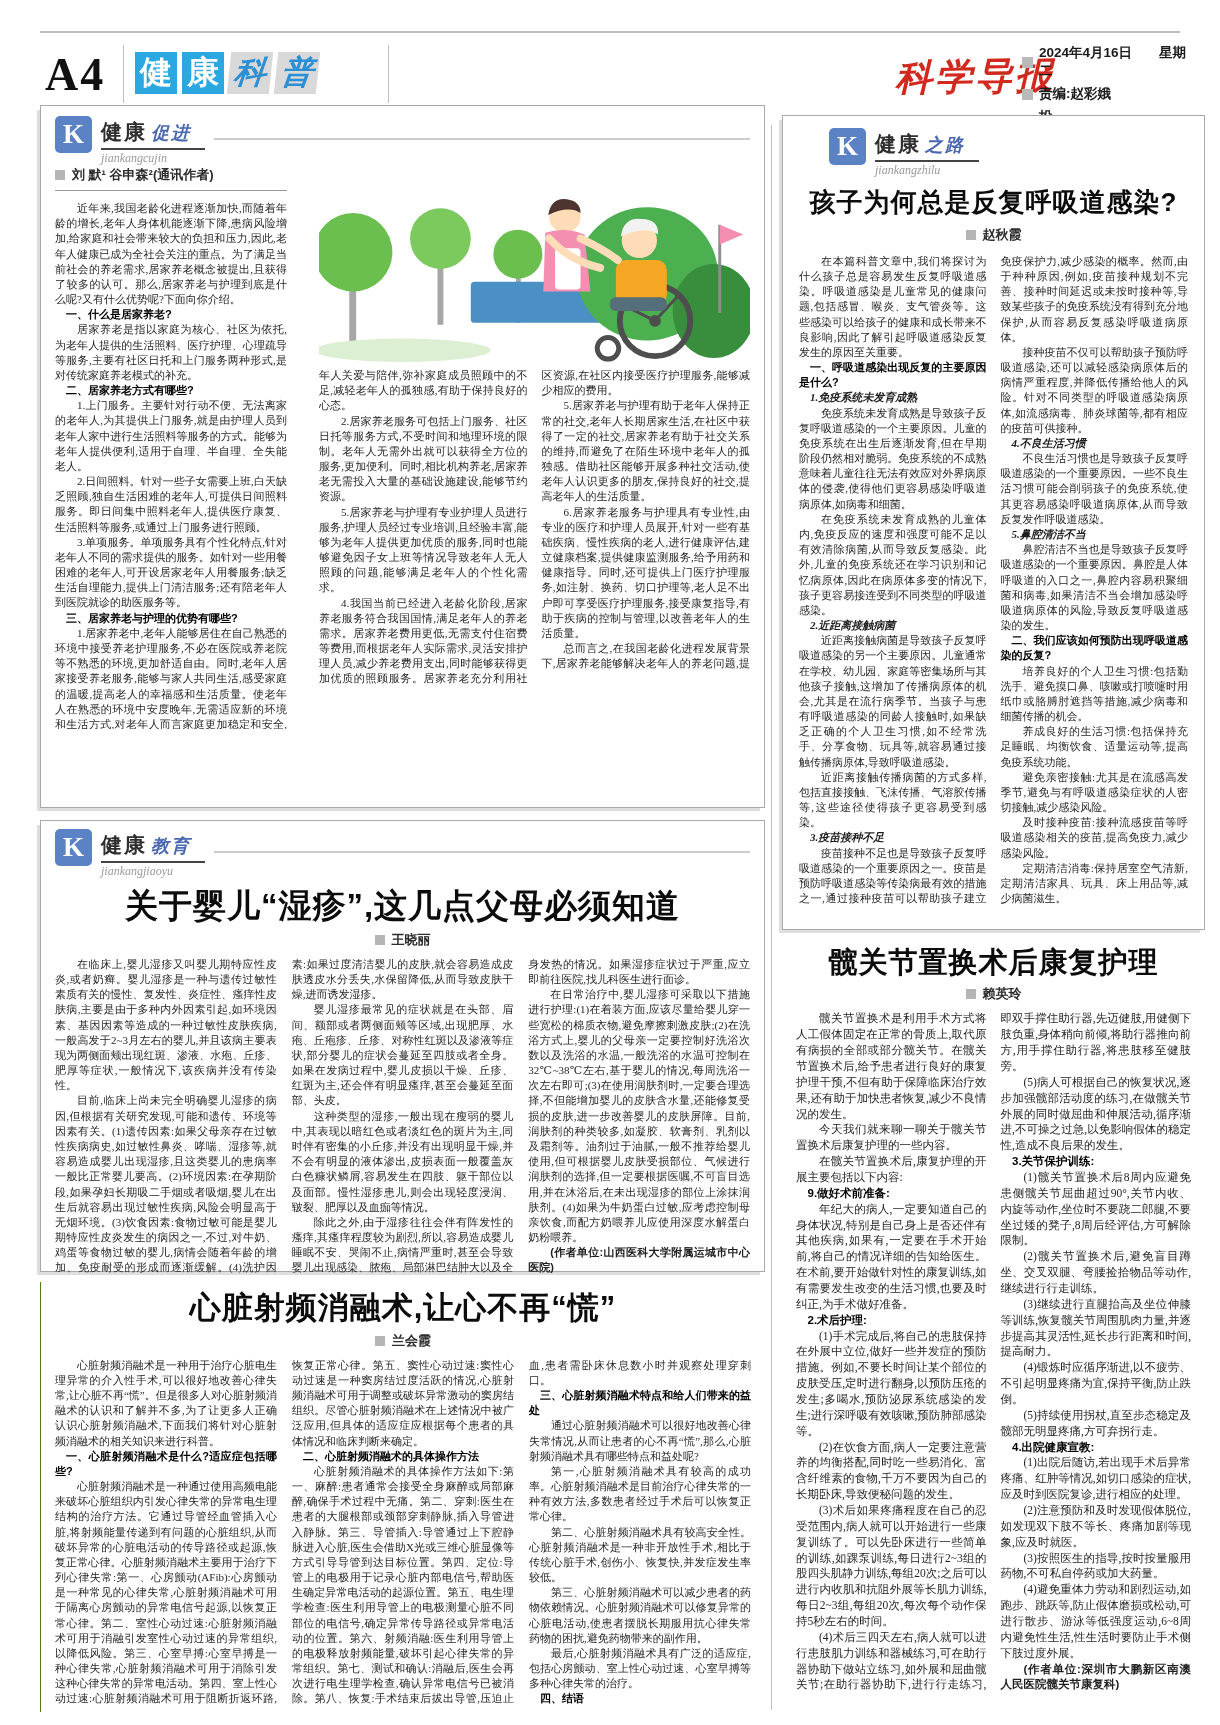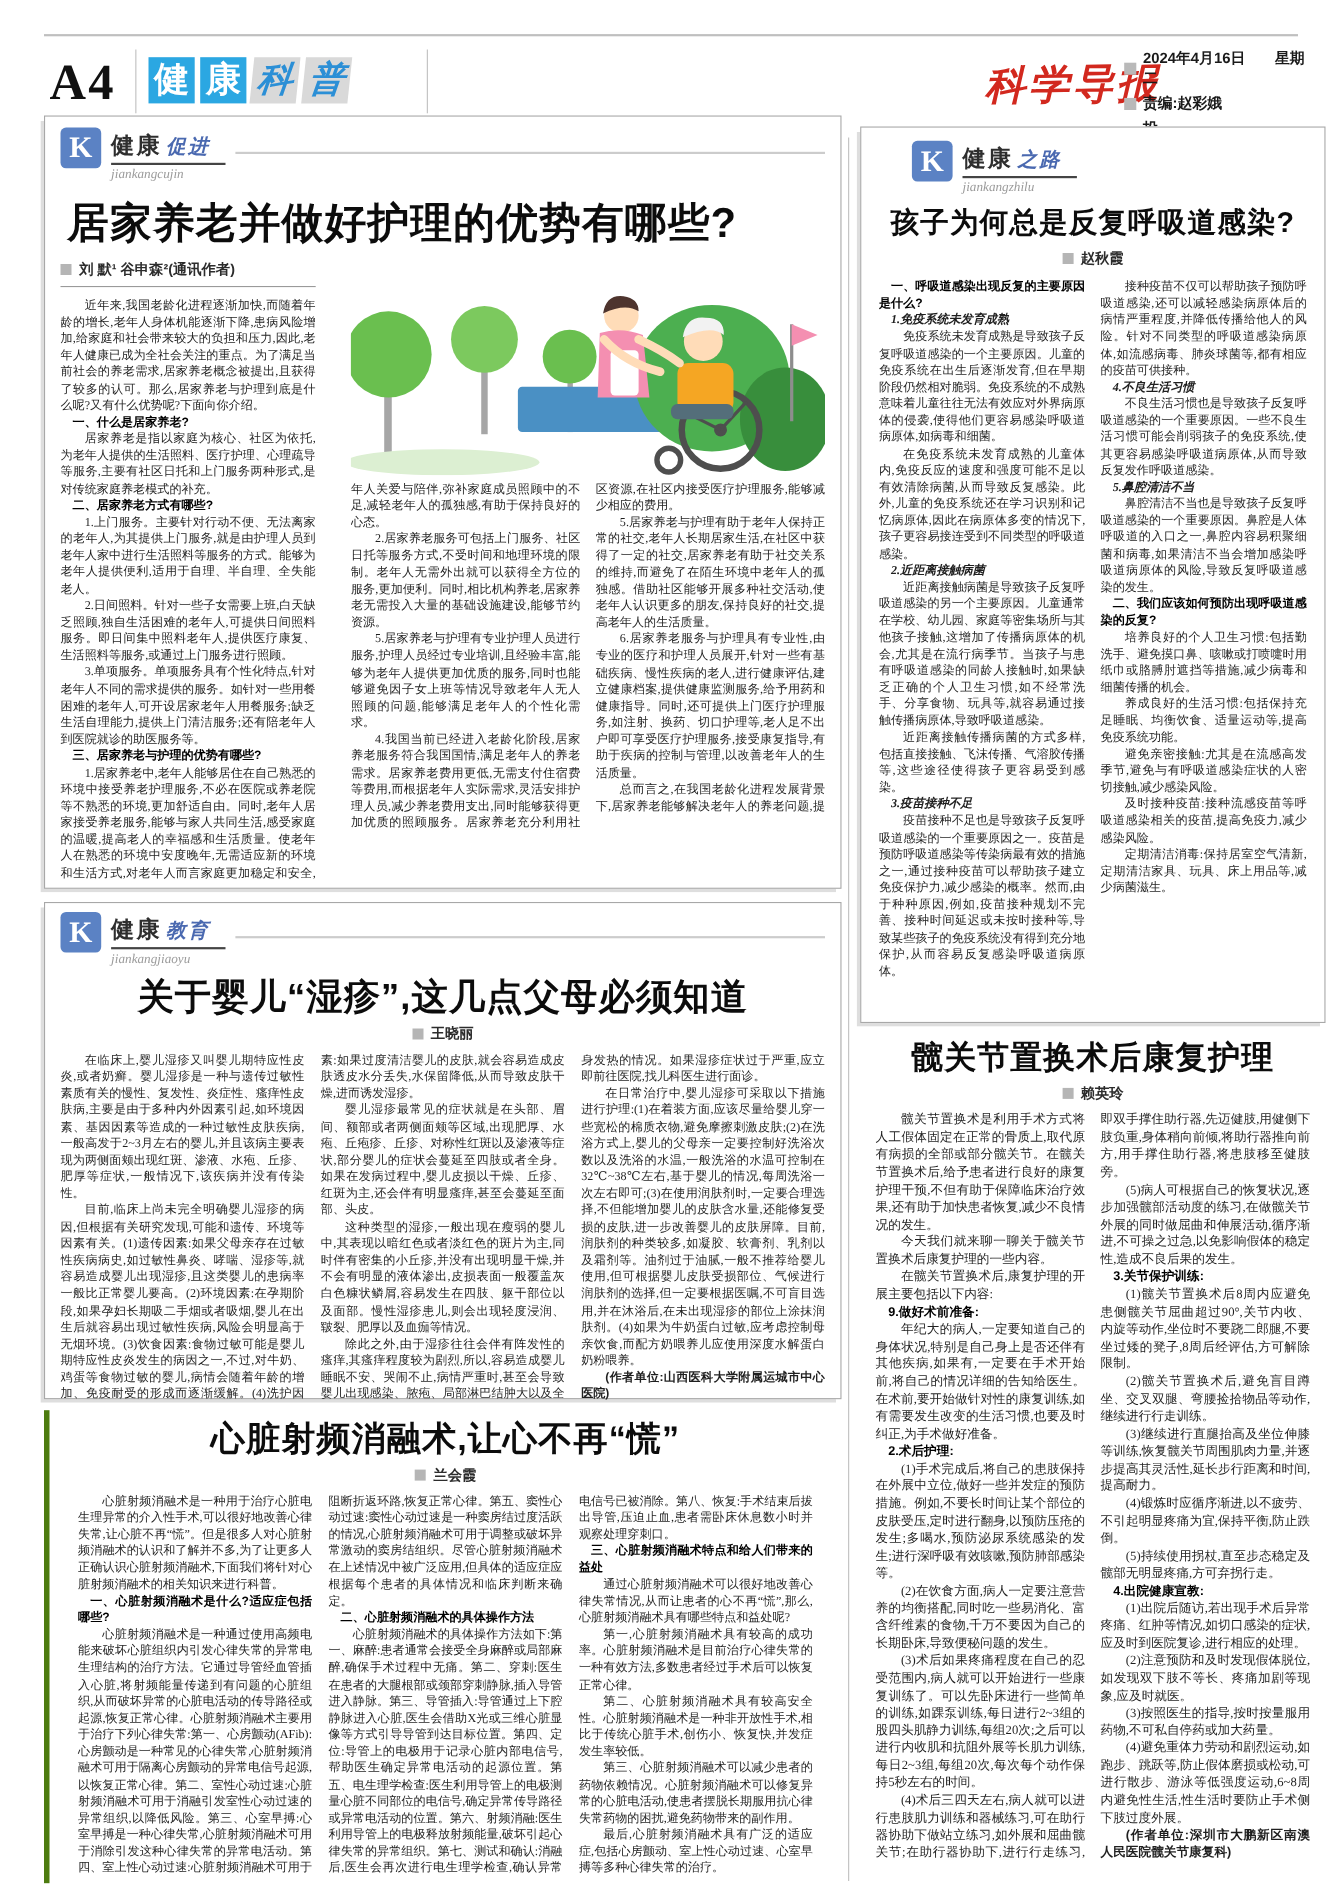--- a/index.html
+++ b/index.html
@@ -93,21 +93,20 @@
     <div>
       <div class="seclabel-line">
         <span class="sec-main">健康</span>
         <span class="sec-script">促进</span>
       </div>
       <div class="sec-pinyin">jiankangcujin</div>
     </div>
     <div class="rule-ext"></div>
   </div>
 
-  <h1 class="headline" style="font-size:38px;margin:16px 0 10px 0;text-align:left;padding-left:6px;">居家养老并做好护理的优势有哪些?</h1>
 
   <div style="display:flex;gap:32px;justify-content:flex-end;">
     <div style="width:232px;flex:0 0 auto;">
       <div class="byline" style="border-bottom:1px solid #9a9a9a;padding-bottom:6px;margin-bottom:10px;">
         <span class="byline-sq"></span>
         <span>刘 默¹ 谷申森²(通讯作者)</span>
       </div>
       <div class="bodytext" style="height:528px;">
           <p class="para">近年来,我国老龄化进程逐渐加快,而随着年龄的增长,老年人身体机能逐渐下降,患病风险增加,给家庭和社会带来较大的负担和压力,因此,老年人健康已成为全社会关注的重点。为了满足当前社会的养老需求,居家养老概念被提出,且获得了较多的认可。那么,居家养老与护理到底是什么呢?又有什么优势呢?下面向你介绍。</p>
           <p class="para sub">一、什么是居家养老?</p>
@@ -174,20 +173,21 @@
       </div>
       <div class="sec-pinyin">jiankangzhilu</div>
     </div>
   </div>
   <h2 class="headline" style="font-size:26px;margin:10px 0 8px 0;">孩子为何总是反复呼吸道感染?</h2>
   <div class="byline center" style="margin-bottom:10px;">
     <span class="byline-sq"></span>
     <span>赵秋霞</span>
   </div>
   <div class="bodytext cols2" style="height:660px;">
+      <p class="para">在本篇科普文章中,我们将探讨为什么孩子总是容易发生反复呼吸道感染。呼吸道感染是儿童常见的健康问题,包括感冒、喉炎、支气管炎等。这些感染可以给孩子的健康和成长带来不良影响,因此了解引起呼吸道感染反复发生的原因至关重要。</p>
       <p class="para sub">一、呼吸道感染出现反复的主要原因是什么?</p>
       <p class="para sub2">1.免疫系统未发育成熟</p>
       <p class="para">免疫系统未发育成熟是导致孩子反复呼吸道感染的一个主要原因。儿童的免疫系统在出生后逐渐发育,但在早期阶段仍然相对脆弱。免疫系统的不成熟意味着儿童往往无法有效应对外界病原体的侵袭,使得他们更容易感染呼吸道病原体,如病毒和细菌。</p>
       <p class="para">在免疫系统未发育成熟的儿童体内,免疫反应的速度和强度可能不足以有效清除病菌,从而导致反复感染。此外,儿童的免疫系统还在学习识别和记忆病原体,因此在病原体多变的情况下,孩子更容易接连受到不同类型的呼吸道感染。</p>
       <p class="para sub2">2.近距离接触病菌</p>
       <p class="para">近距离接触病菌是导致孩子反复呼吸道感染的另一个主要原因。儿童通常在学校、幼儿园、家庭等密集场所与其他孩子接触,这增加了传播病原体的机会,尤其是在流行病季节。当孩子与患有呼吸道感染的同龄人接触时,如果缺乏正确的个人卫生习惯,如不经常洗手、分享食物、玩具等,就容易通过接触传播病原体,导致呼吸道感染。</p>
       <p class="para">近距离接触传播病菌的方式多样,包括直接接触、飞沫传播、气溶胶传播等,这些途径使得孩子更容易受到感染。</p>
       <p class="para sub2">3.疫苗接种不足</p>
       <p class="para">疫苗接种不足也是导致孩子反复呼吸道感染的一个重要原因之一。疫苗是预防呼吸道感染等传染病最有效的措施之一,通过接种疫苗可以帮助孩子建立免疫保护力,减少感染的概率。然而,由于种种原因,例如,疫苗接种规划不完善、接种时间延迟或未按时接种等,导致某些孩子的免疫系统没有得到充分地保护,从而容易反复感染呼吸道病原体。</p>
       <p class="para">接种疫苗不仅可以帮助孩子预防呼吸道感染,还可以减轻感染病原体后的病情严重程度,并降低传播给他人的风险。针对不同类型的呼吸道感染病原体,如流感病毒、肺炎球菌等,都有相应的疫苗可供接种。</p>
@@ -225,21 +225,21 @@
       <p class="para">在临床上,婴儿湿疹又叫婴儿期特应性皮炎,或者奶癣。婴儿湿疹是一种与遗传过敏性素质有关的慢性、复发性、炎症性、瘙痒性皮肤病,主要是由于多种内外因素引起,如环境因素、基因因素等造成的一种过敏性皮肤疾病,一般高发于2~3月左右的婴儿,并且该病主要表现为两侧面颊出现红斑、渗液、水疱、丘疹、肥厚等症状,一般情况下,该疾病并没有传染性。</p>
       <p class="para">目前,临床上尚未完全明确婴儿湿疹的病因,但根据有关研究发现,可能和遗传、环境等因素有关。(1)遗传因素:如果父母亲存在过敏性疾病病史,如过敏性鼻炎、哮喘、湿疹等,就容易造成婴儿出现湿疹,且这类婴儿的患病率一般比正常婴儿要高。(2)环境因素:在孕期阶段,如果孕妇长期吸二手烟或者吸烟,婴儿在出生后就容易出现过敏性疾病,风险会明显高于无烟环境。(3)饮食因素:食物过敏可能是婴儿期特应性皮炎发生的病因之一,不过,对牛奶、鸡蛋等食物过敏的婴儿,病情会随着年龄的增加、免疫耐受的形成而逐渐缓解。(4)洗护因素:如果过度清洁婴儿的皮肤,就会容易造成皮肤透皮水分丢失,水保留降低,从而导致皮肤干燥,进而诱发湿疹。</p>
       <p class="para">婴儿湿疹最常见的症状就是在头部、眉间、额部或者两侧面颊等区域,出现肥厚、水疱、丘疱疹、丘疹、对称性红斑以及渗液等症状,部分婴儿的症状会蔓延至四肢或者全身。如果在发病过程中,婴儿皮损以干燥、丘疹、红斑为主,还会伴有明显瘙痒,甚至会蔓延至面部、头皮。</p>
       <p class="para">这种类型的湿疹,一般出现在瘦弱的婴儿中,其表现以暗红色或者淡红色的斑片为主,同时伴有密集的小丘疹,并没有出现明显干燥,并不会有明显的液体渗出,皮损表面一般覆盖灰白色糠状鳞屑,容易发生在四肢、躯干部位以及面部。慢性湿疹患儿,则会出现轻度浸润、皲裂、肥厚以及血痂等情况。</p>
       <p class="para">除此之外,由于湿疹往往会伴有阵发性的瘙痒,其瘙痒程度较为剧烈,所以,容易造成婴儿睡眠不安、哭闹不止,病情严重时,甚至会导致婴儿出现感染、脓疱、局部淋巴结肿大以及全身发热的情况。如果湿疹症状过于严重,应立即前往医院,找儿科医生进行面诊。</p>
       <p class="para">在日常治疗中,婴儿湿疹可采取以下措施进行护理:(1)在着装方面,应该尽量给婴儿穿一些宽松的棉质衣物,避免摩擦刺激皮肤;(2)在洗浴方式上,婴儿的父母亲一定要控制好洗浴次数以及洗浴的水温,一般洗浴的水温可控制在32℃~38℃左右,基于婴儿的情况,每周洗浴一次左右即可;(3)在使用润肤剂时,一定要合理选择,不但能增加婴儿的皮肤含水量,还能修复受损的皮肤,进一步改善婴儿的皮肤屏障。目前,润肤剂的种类较多,如凝胶、软膏剂、乳剂以及霜剂等。油剂过于油腻,一般不推荐给婴儿使用,但可根据婴儿皮肤受损部位、气候进行润肤剂的选择,但一定要根据医嘱,不可盲目选用,并在沐浴后,在未出现湿疹的部位上涂抹润肤剂。(4)如果为牛奶蛋白过敏,应考虑控制母亲饮食,而配方奶喂养儿应使用深度水解蛋白奶粉喂养。</p>
       <p class="para author-unit">(作者单位:山西医科大学附属运城市中心医院)</p>
     </div>
 </article>
 
-<article class="abs unframed" style="left:40px;top:1282px;width:725px;height:430px;padding:4px 16px;border-left:5px solid #4d7c0f;">
+<article class="abs unframed" style="left:40px;top:1282px;width:725px;height:430px;padding:4px 4px;border-left:1px solid #4d7c0f;">
   <h2 class="headline" style="font-size:31px;margin:4px 0 6px 0;">心脏射频消融术,让心不再“慌”</h2>
   <div class="byline center" style="margin-bottom:8px;">
     <span class="byline-sq"></span>
     <span>兰会霞</span>
   </div>
   <div class="bodytext cols3" style="height:352px;padding:0 10px;">
       <p class="para">心脏射频消融术是一种用于治疗心脏电生理异常的介入性手术,可以很好地改善心律失常,让心脏不再“慌”。但是很多人对心脏射频消融术的认识和了解并不多,为了让更多人正确认识心脏射频消融术,下面我们将针对心脏射频消融术的相关知识来进行科普。</p>
       <p class="para sub">一、心脏射频消融术是什么?适应症包括哪些?</p>
       <p class="para">心脏射频消融术是一种通过使用高频电能来破坏心脏组织内引发心律失常的异常电生理结构的治疗方法。它通过导管经血管插入心脏,将射频能量传递到有问题的心脏组织,从而破坏异常的心脏电活动的传导路径或起源,恢复正常心律。心脏射频消融术主要用于治疗下列心律失常:第一、心房颤动(AFib):心房颤动是一种常见的心律失常,心脏射频消融术可用于隔离心房颤动的异常电信号起源,以恢复正常心律。第二、室性心动过速:心脏射频消融术可用于消融引发室性心动过速的异常组织,以降低风险。第三、心室早搏:心室早搏是一种心律失常,心脏射频消融术可用于消除引发这种心律失常的异常电活动。第四、室上性心动过速:心脏射频消融术可用于阻断折返环路,恢复正常心律。第五、窦性心动过速:窦性心动过速是一种窦房结过度活跃的情况,心脏射频消融术可用于调整或破坏异常激动的窦房结组织。尽管心脏射频消融术在上述情况中被广泛应用,但具体的适应症应根据每个患者的具体情况和临床判断来确定。</p>
       <p class="para sub">二、心脏射频消融术的具体操作方法</p>

